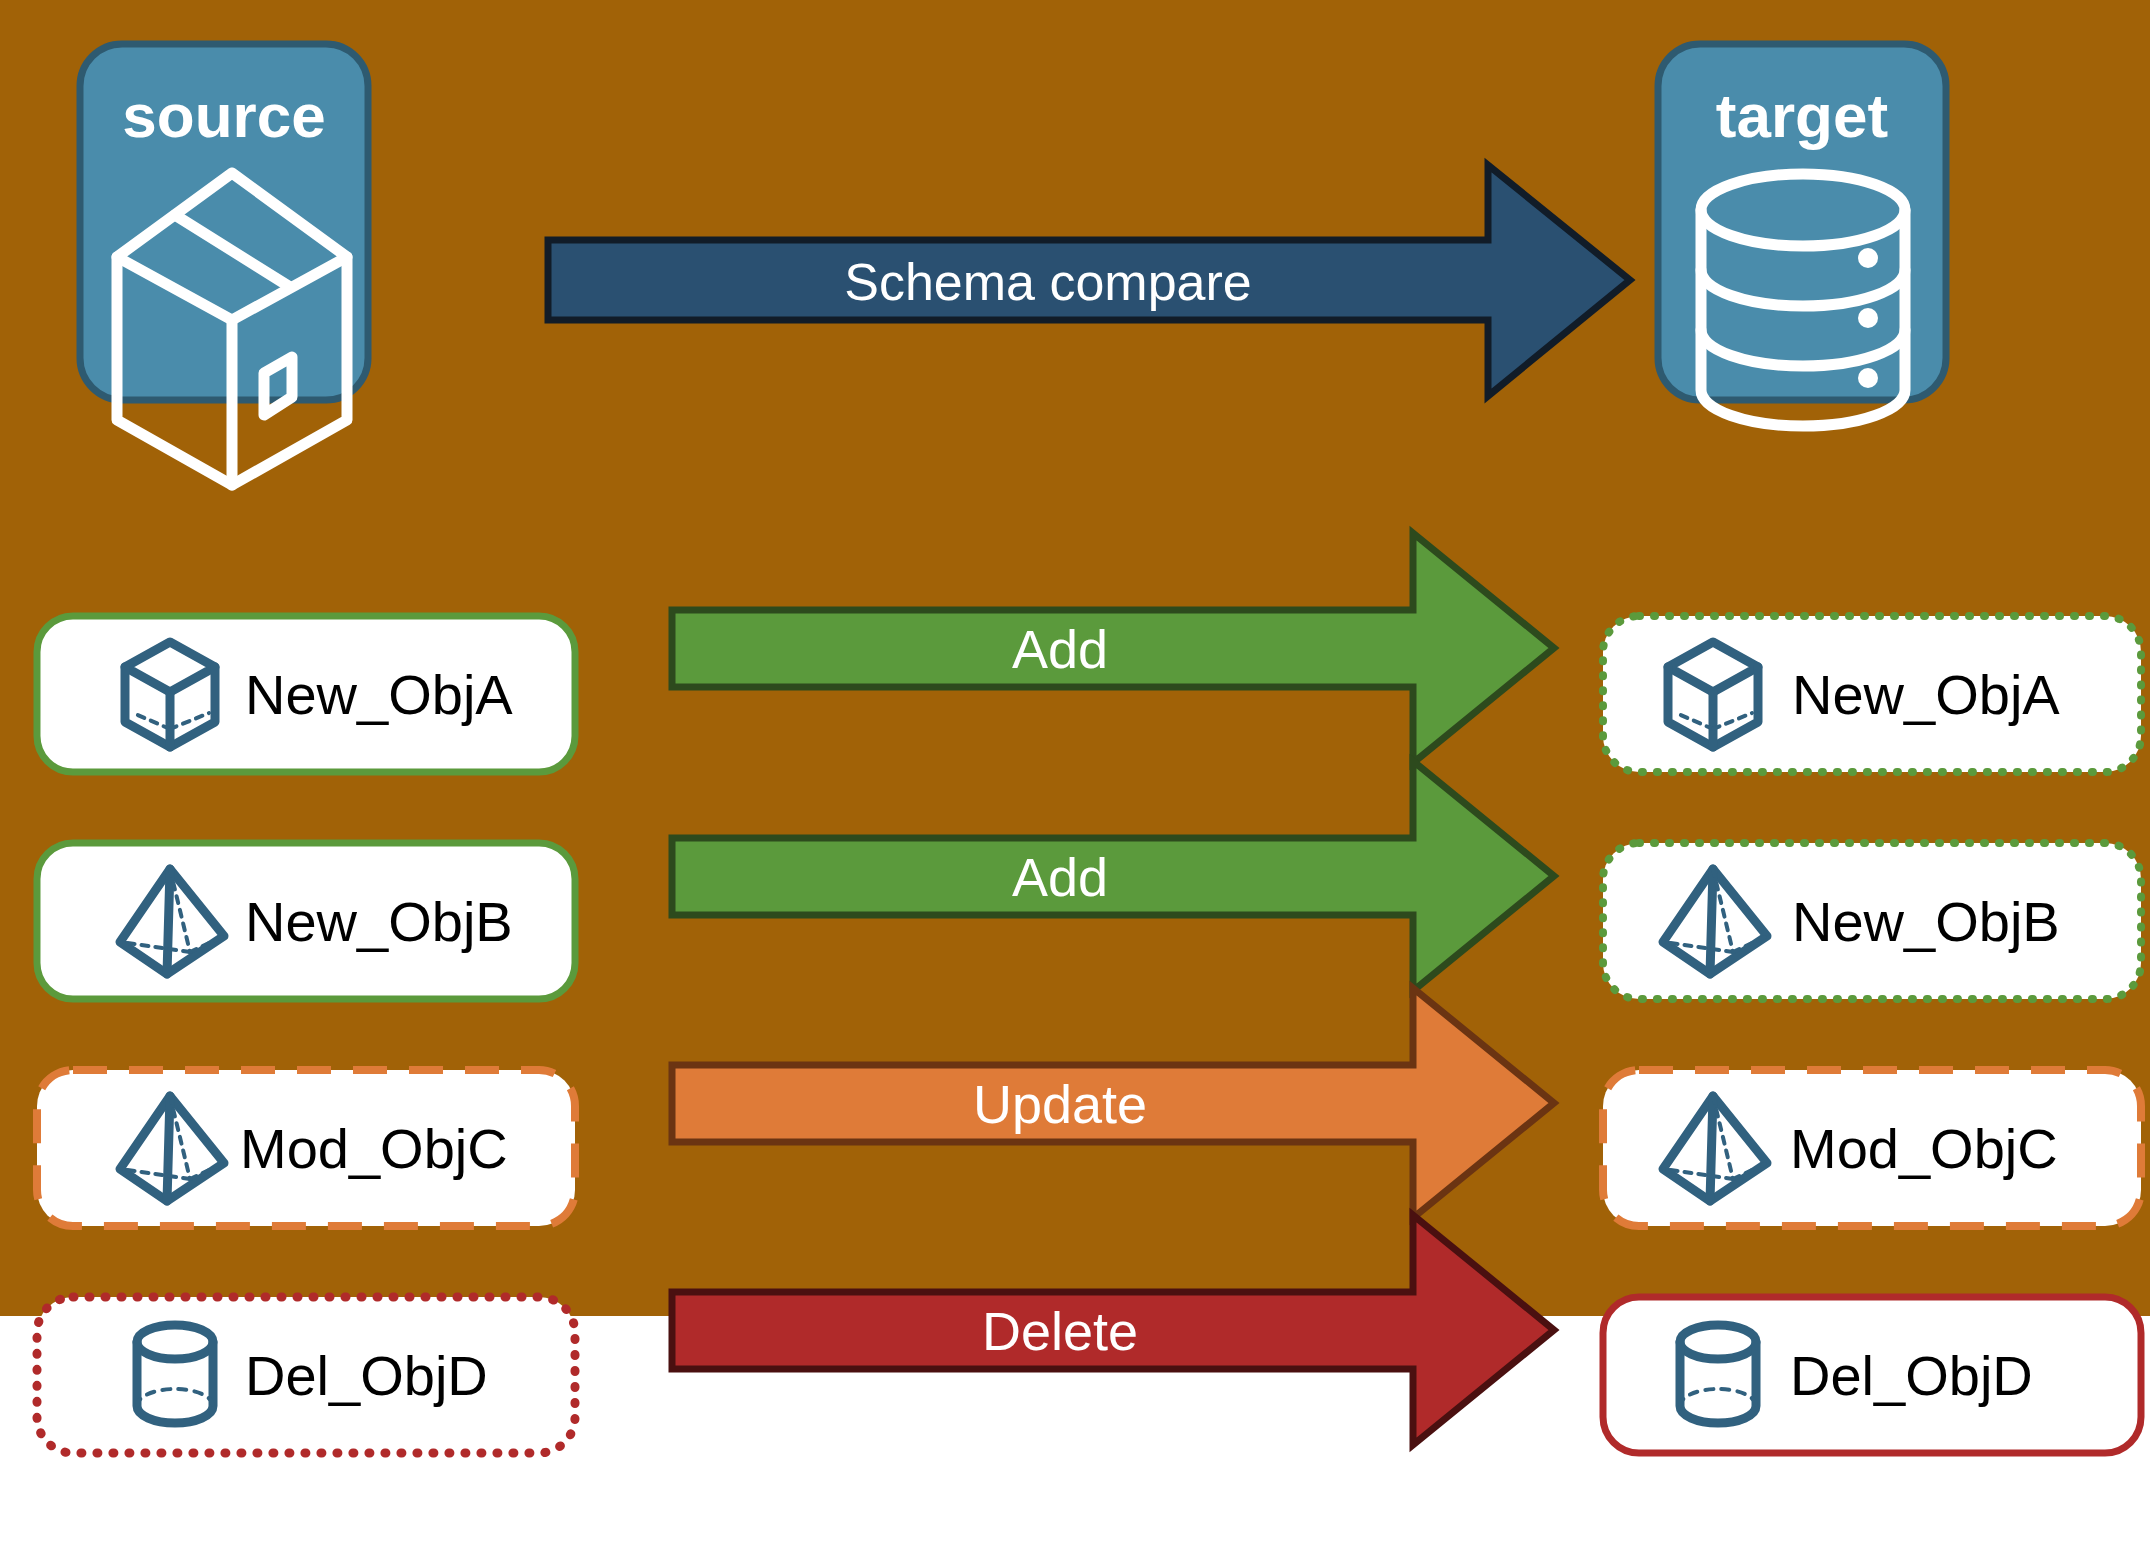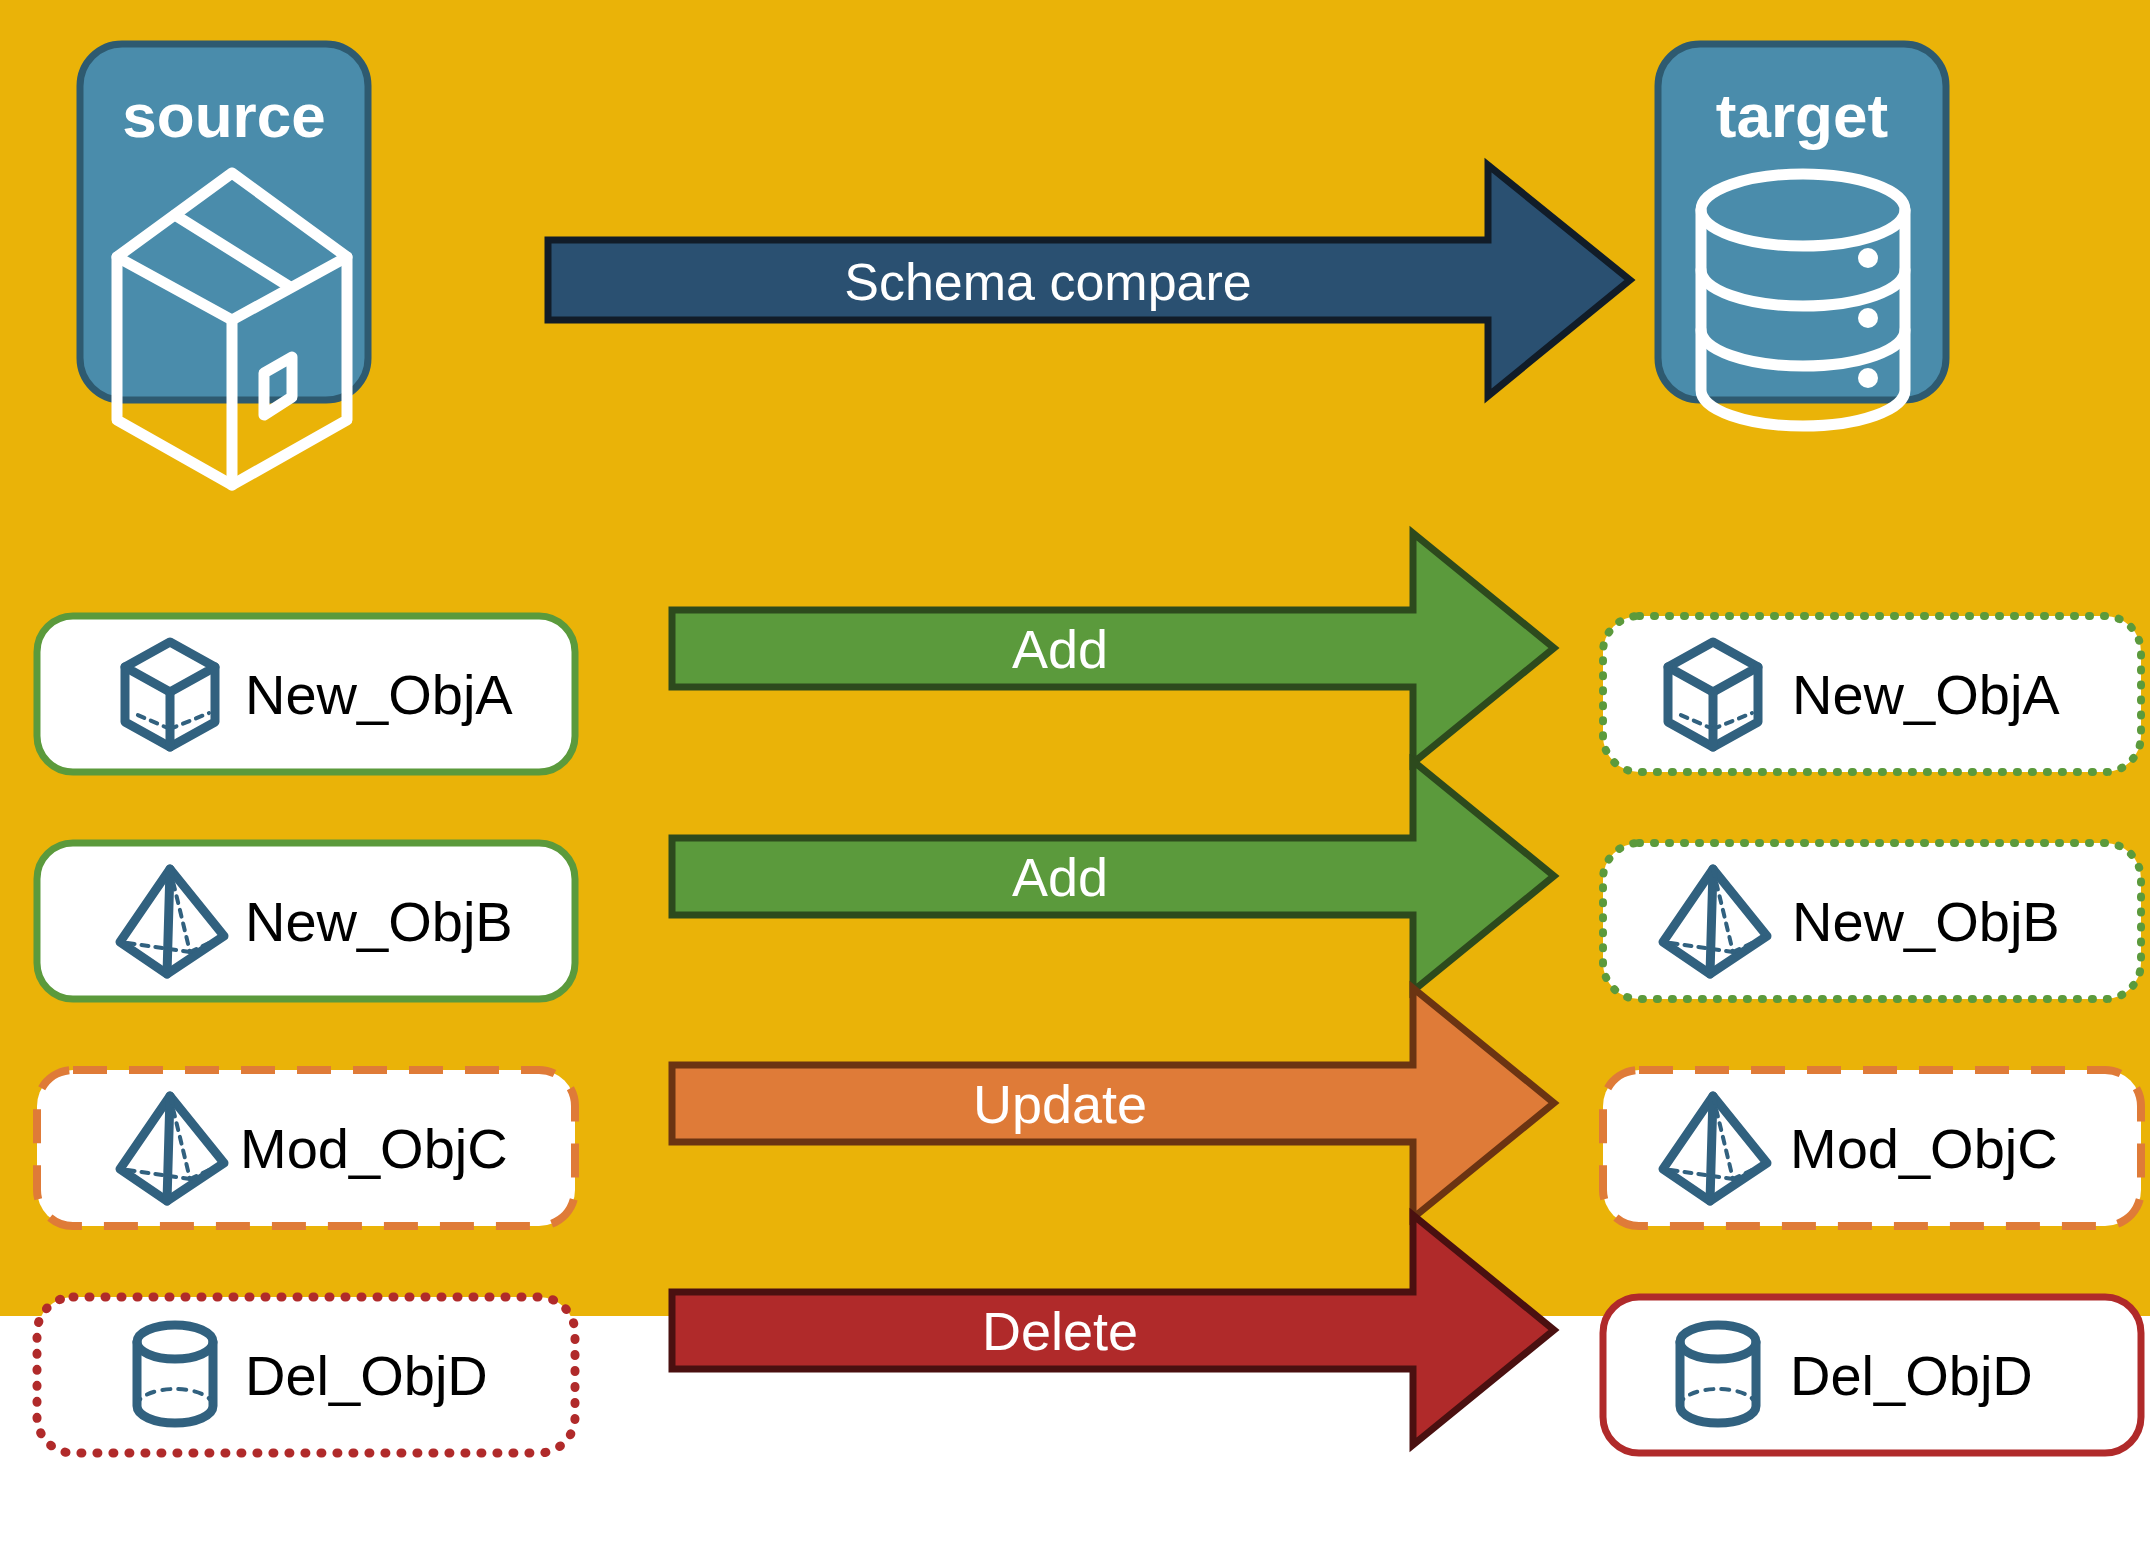--- a/index.html
+++ b/index.html
@@ -10,21 +10,21 @@
   body {
     width: 2150px;
     height: 1550px;
     font-family: "Liberation Sans", sans-serif;
     overflow: hidden;
   }
   #stage {
     position: relative;
     width: 2150px;
     height: 1316px;
-    background: #eab308;
+    background: #a16207;
   }
   svg.layer {
     position: absolute;
     left: 0;
     top: 0;
     width: 2150px;
     height: 1550px;
   }
   .endpoint-title {
     font-family: "Liberation Sans", sans-serif;

